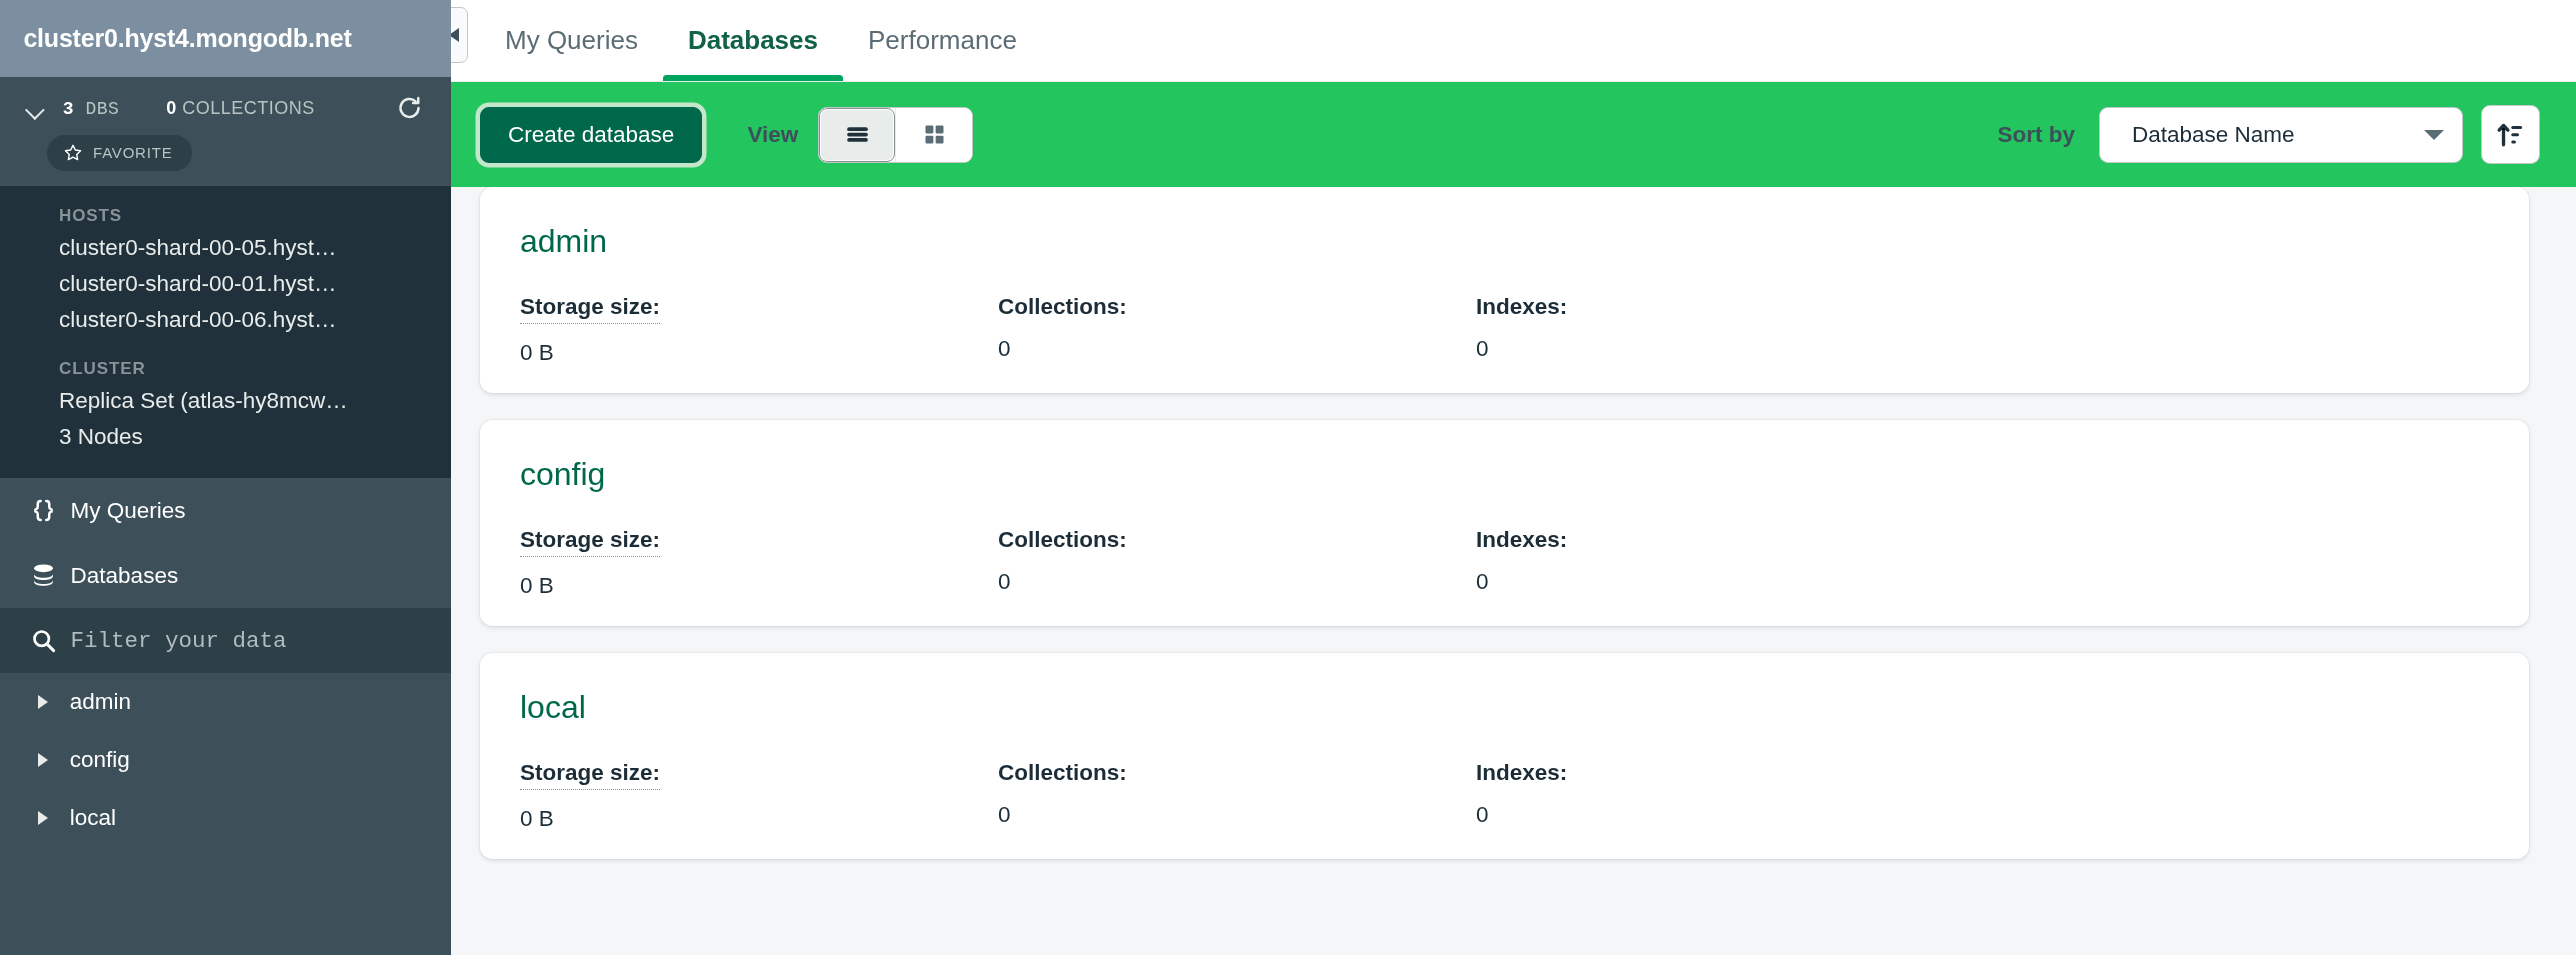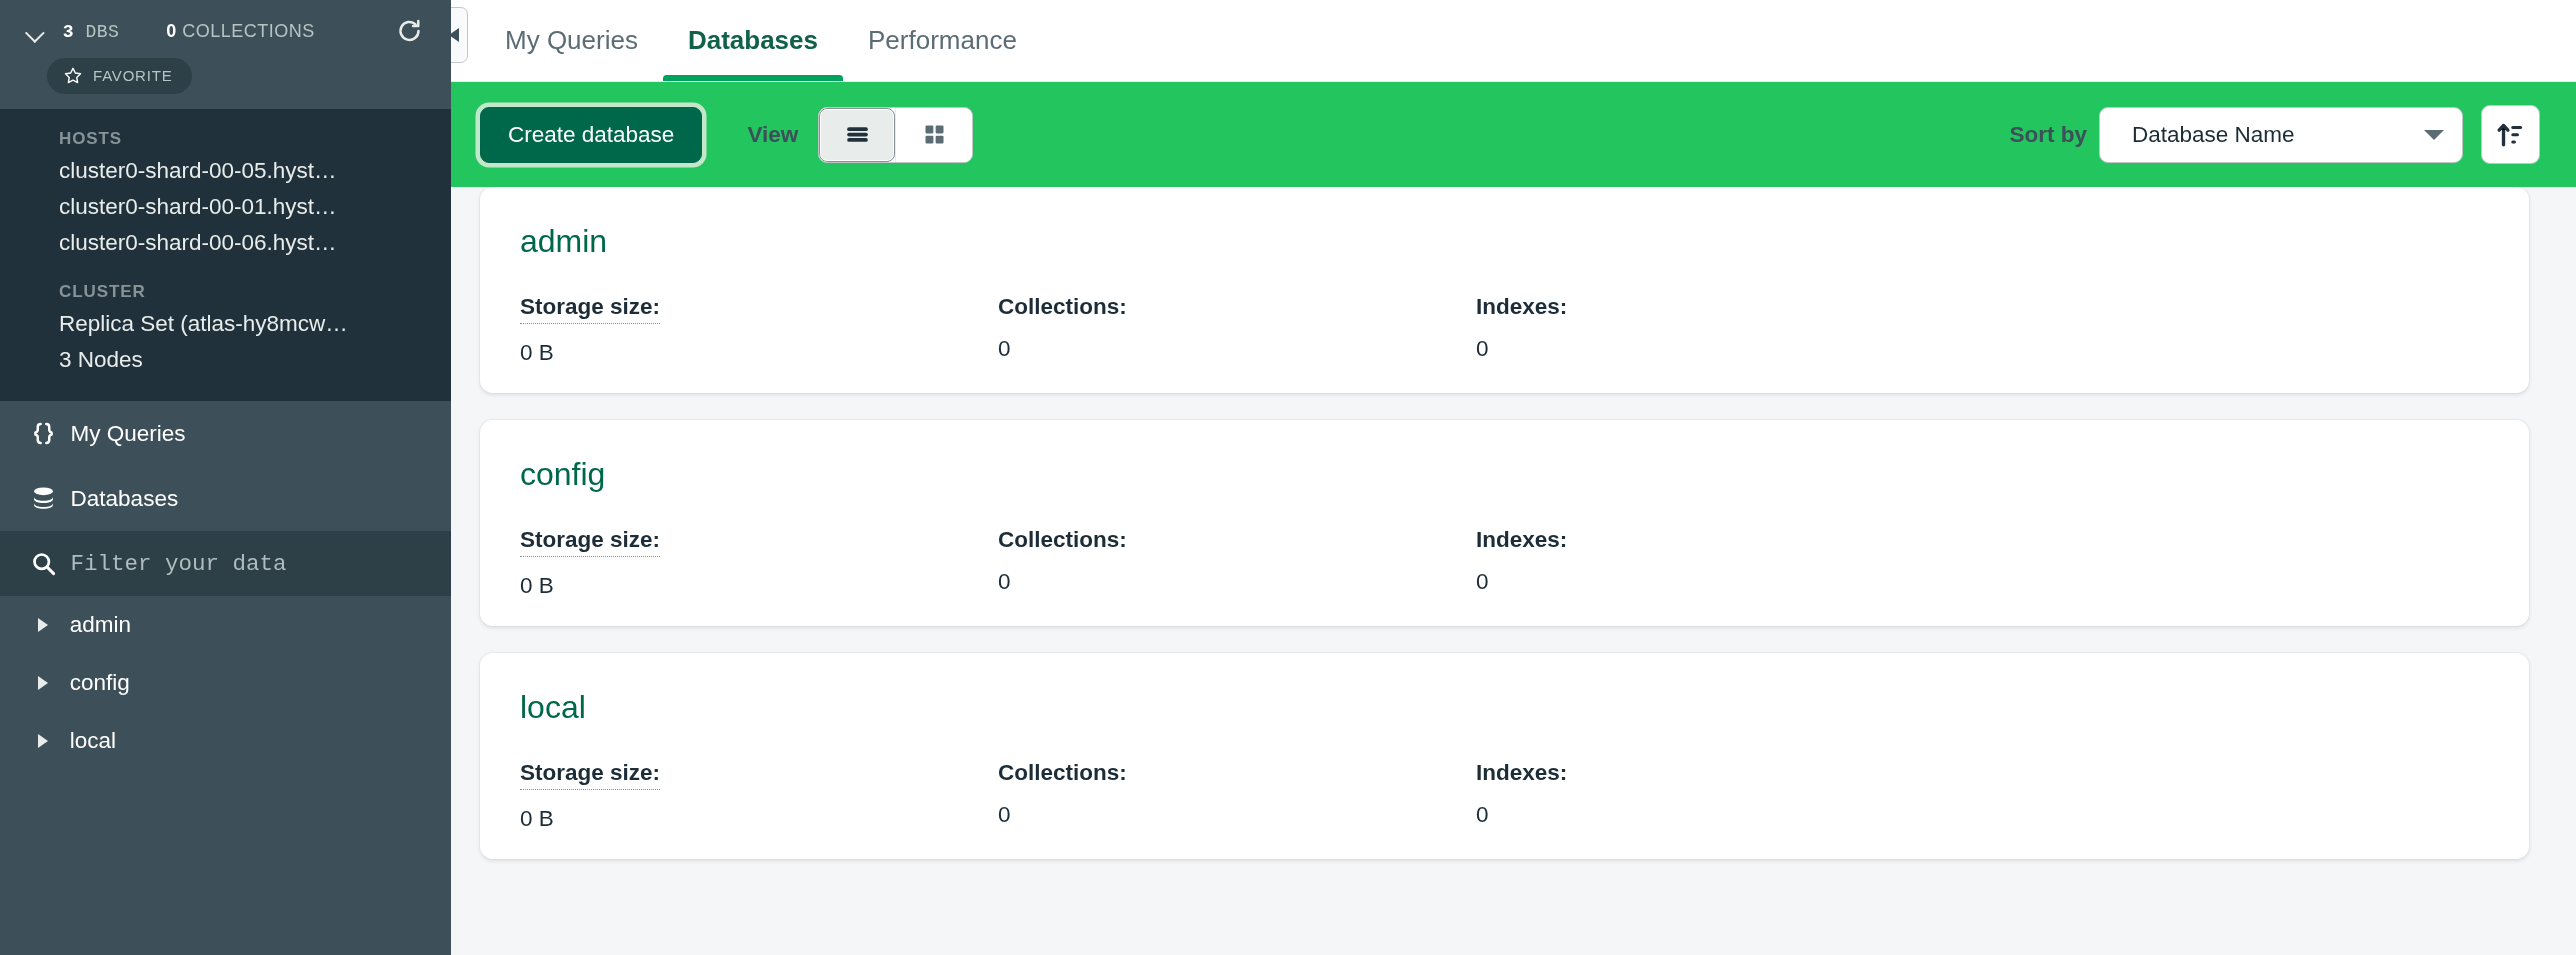--- a/index.html
+++ b/index.html
@@ -295,21 +295,21 @@
 
   .toolbar-right {
     margin-left: auto;
     display: flex;
     align-items: center;
   }
   .sortby-label {
     font-size: 22.5px;
     color: #3D4F58;
     font-weight: bold;
-    margin-right: 12px;
+    margin-right: 24px;
   }
   .select {
     width: 364px;
     height: 56px;
     background: #FFFFFF;
     border: 0.9px solid #C1C7C6;
     border-radius: 9px;
     display: flex;
     align-items: center;
     padding: 0 18px 0 32px;
@@ -375,20 +375,23 @@
     margin-top: 7.2px;
   }
 </style>
 </head>
 <body>
 
 <div class="app">
 
   <aside class="sidebar">
 
+    <div class="sb-title-bar">
+      <div class="sb-title">cluster0.hyst4.mongodb.net</div>
+    </div>
 
     <div class="sb-stats-block">
       <div class="sb-stats-row">
         <span class="chev-down"></span>
         <span class="stat dbs"><b>3</b> <span>DBS</span></span>
         <span class="stat"><b>0</b> <span>COLLECTIONS</span></span>
         <span class="refresh-btn">
           <svg width="27" height="27" viewBox="0 0 24 24" fill="none">
             <path d="M20 11.5a8 8 0 1 1-2.6-5.9" stroke="#E8EDEB" stroke-width="2.2" stroke-linecap="round"></path>
             <path d="M19.8 2.6v4.6h-4.6" stroke="#E8EDEB" stroke-width="2.2" stroke-linecap="round" stroke-linejoin="round"></path>

